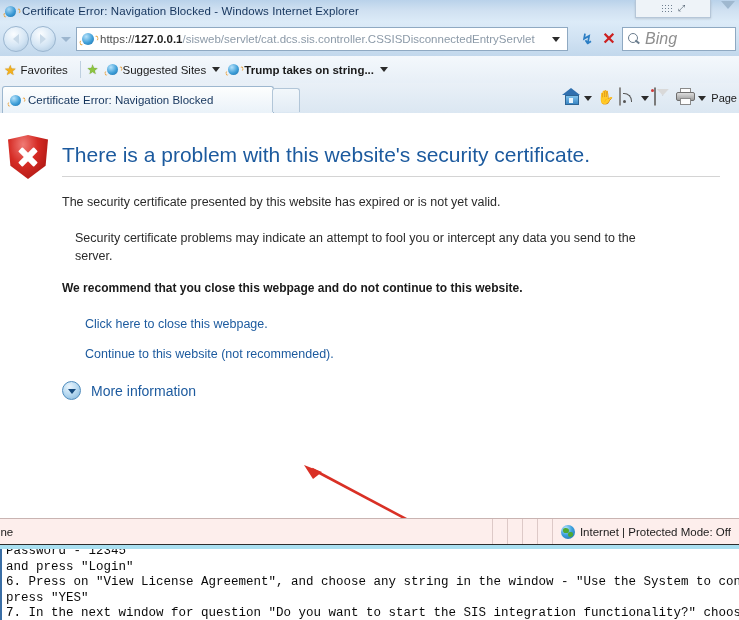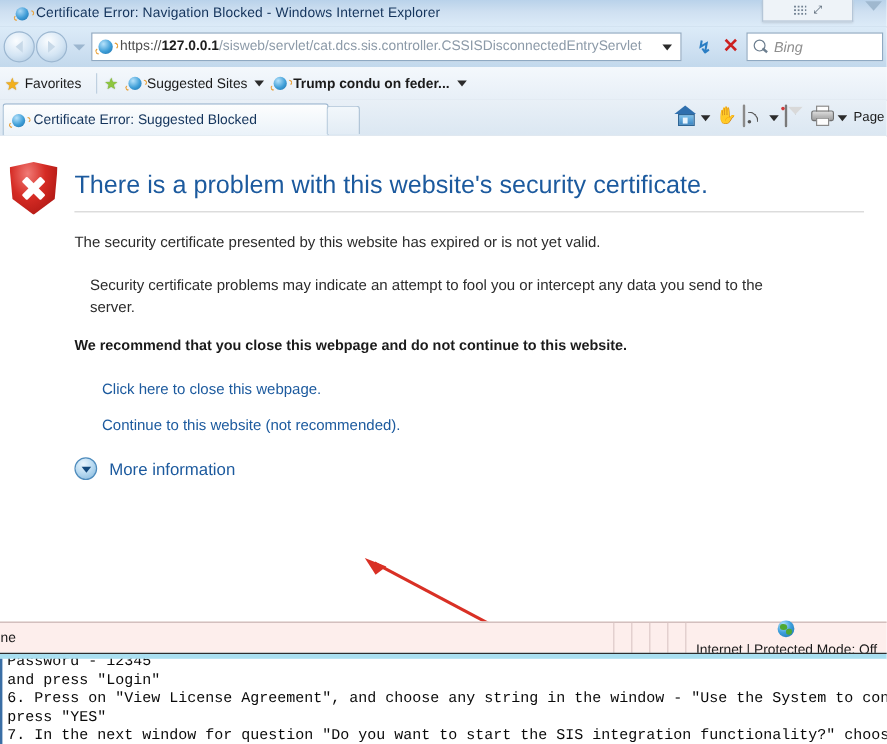--- a/index.html
+++ b/index.html
@@ -15,21 +15,21 @@
     overflow: hidden;
   }
 
   
   .titlebar {
     position: absolute; left: 0; top: 0; width: 739px; height: 22px;
     background: linear-gradient(to bottom, #b9d2ea 0%, #cfe0f1 45%, #dcebf8 100%);
     border-bottom: 1px solid #a9c2da;
   }
   .titlebar-row {
-    display: flex; align-items: center; height: 22px; padding-left: 12px;
+    display: flex; align-items: center; height: 22px; padding-left: 4px;
   }
   .title-text {
     font-size: 11.5px; color: #14345c; white-space: nowrap;
     margin-left: 4px; letter-spacing: 0.1px;
   }
   .ie-mini {
     width: 14px; height: 14px; position: relative; flex: 0 0 auto;
   }
   .ie-mini::before {
     content: ""; position: absolute; left: 1px; top: 2px;
@@ -136,21 +136,21 @@
     width: 13px; height: 13px; margin: 0 4px 0 5px; flex: 0 0 auto; position: relative;
   }
   .mag::before {
     content: ""; position: absolute; left: 0; top: 0; width: 8px; height: 8px;
     border: 1.5px solid #6b7d8e; border-radius: 50%;
   }
   .mag::after {
     content: ""; position: absolute; left: 7px; top: 8px; width: 5px; height: 1.5px;
     background: #6b7d8e; transform: rotate(40deg);
   }
-  .search-ph { font-size: 12px; color: #8e8e8e; font-style: italic; }
+  .search-ph { font-size: 16px; color: #8e8e8e; font-style: italic; }
 
   
   .favbar {
     position: absolute; left: 0; top: 56px; width: 739px; height: 27px;
     background: linear-gradient(to bottom, #f4f8fc 0%, #e7eff7 100%);
     border-bottom: 1px solid #c6d5e4;
     display: flex; align-items: center; padding-left: 4px;
   }
   .star {
     color: #f2b01e; font-size: 14px; line-height: 1; flex: 0 0 auto;
@@ -375,21 +375,21 @@
     background: #fdeeec;
     border-top: 1px solid #c9b4b2;
     display: flex; align-items: center;
   }
   .status-text {
     font-size: 11.5px; color: #1b1b1b; padding-left: 0px; margin-left: -6px;
     white-space: nowrap;
   }
   .status-divider { width: 1px; height: 26px; background: #ddc9c7; }
   .zone {
-    display: flex; align-items: center; gap: 5px; margin-left: 8px; white-space: nowrap; flex-direction: column;
+    display: flex; align-items: center; gap: 5px; margin-left: 8px; white-space: nowrap;
   }
   .globe {
     width: 14px; height: 14px; border-radius: 50%;
     background: radial-gradient(circle at 34% 28%, #bfe9ff 0%, #3ea0dd 45%, #1a6fa8 100%);
     position: relative; flex: 0 0 auto; overflow: hidden;
   }
   .globe::before {
     content: ""; position: absolute; left: 2px; top: 3px; width: 6px; height: 5px;
     background: #4ea832; border-radius: 40% 60% 50% 50%;
   }
@@ -471,29 +471,29 @@
     <span style="width:6px;flex:0 0 auto;"></span>
 
     <span class="fav-item">
       <span class="ie-tiny"></span>
       <span class="lbl">Suggested Sites</span>
       <span class="caret-dn"></span>
     </span>
 
     <span class="fav-item">
       <span class="ie-tiny"></span>
-      <span class="lbl bold">Trump condu on feder...</span>
+      <span class="lbl bold">Trump takes on string...</span>
       <span class="caret-dn"></span>
     </span>
   </div>
 
   <div class="tabstrip">
     <div class="tab">
       <span class="ie-tiny"></span>
-      <span class="tab-title">Certificate Error: Suggested Blocked</span>
+      <span class="tab-title">Certificate Error: Navigation Blocked</span>
     </div>
     <div class="newtab"></div>
 
     <div class="cmdbar">
       <span class="cmd-ico">
         <span class="ico-home">
           <span class="roof"></span><span class="body"></span><span class="door"></span>
         </span>
       </span>
       <span class="cmd-caret"></span>

